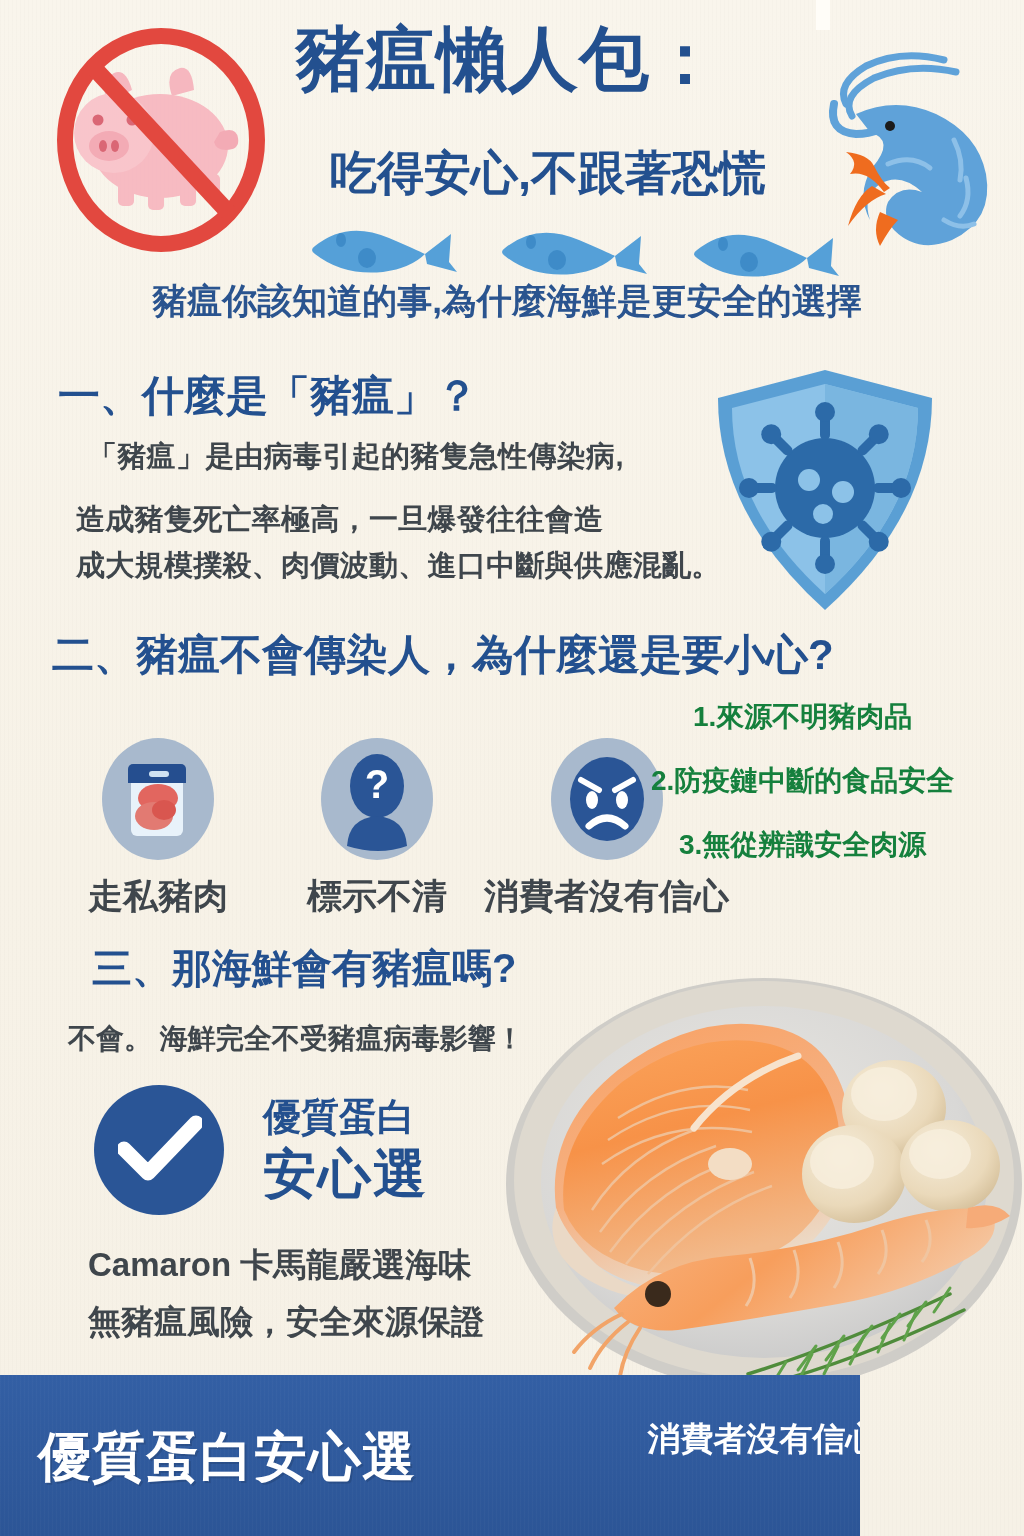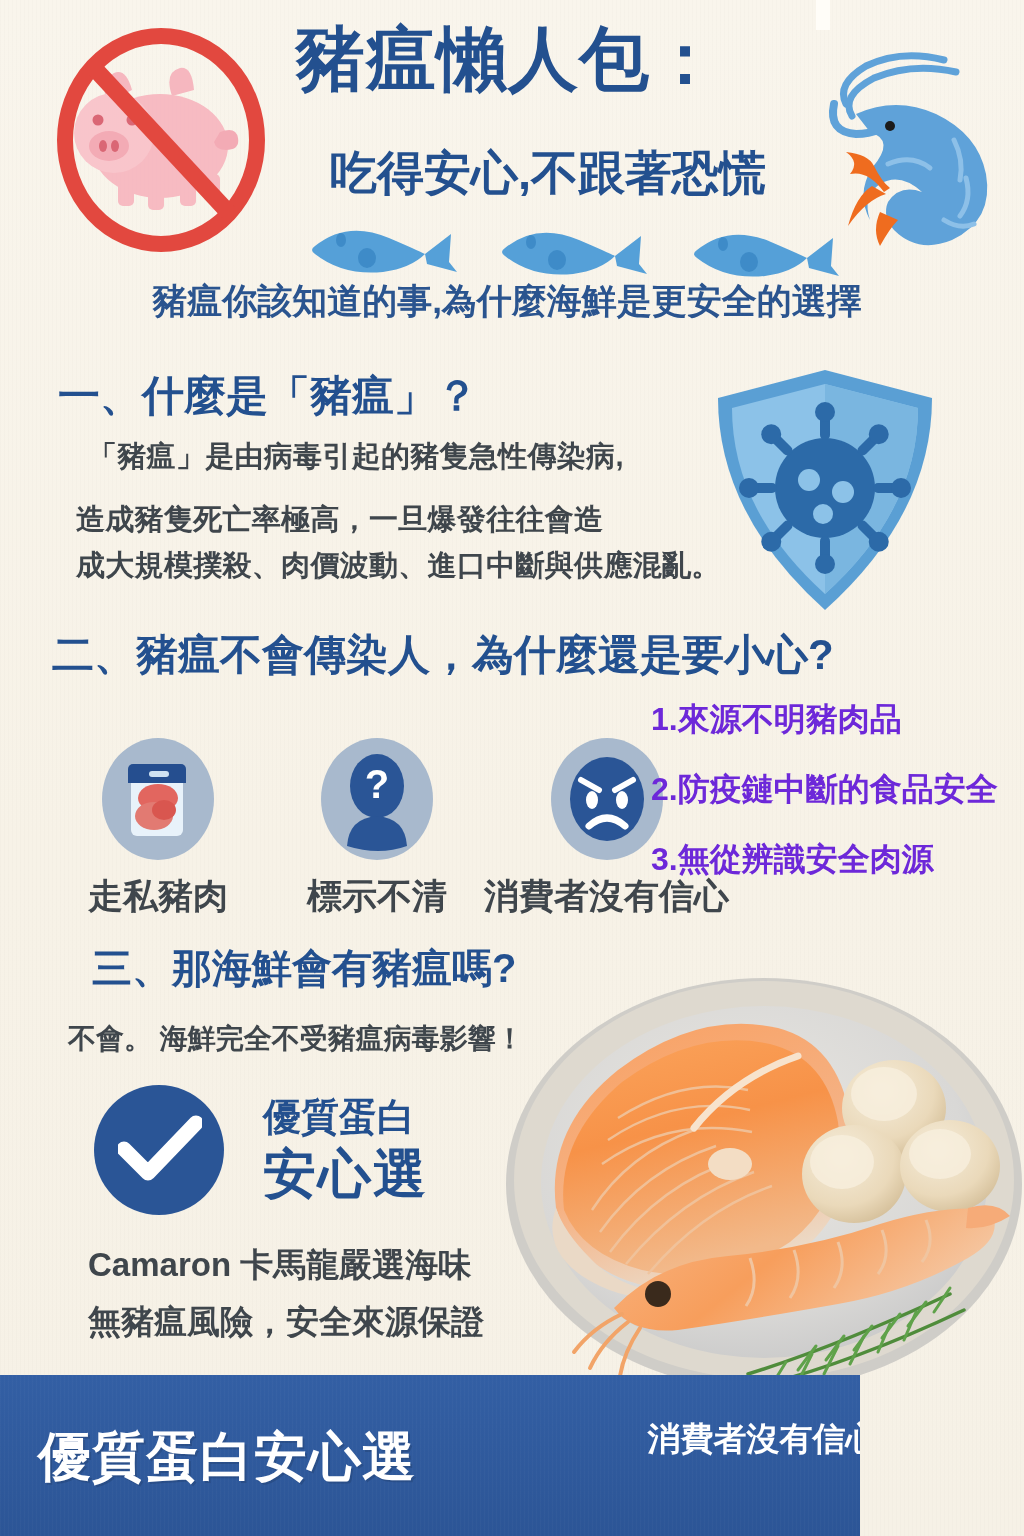--- a/index.html
+++ b/index.html
@@ -66,22 +66,22 @@
   .ic-circ {
     width:112px; height:122px; border-radius:50%;
     background:#a8b9cd; position:relative; margin:0 auto;
   }
   #icw1 { left:88px; } #icw2 { left:307px; } #icw3 { left:484px; }
   .ic-label {
     margin-top:13px; font-size:35px; font-weight:bold; color:#3f464c; white-space:nowrap;
   }
   .numlist { position:absolute; left:651px; top:698px; }
   .numlist li {
-    list-style:none; font-size:32px; font-weight:bold; color:#6d28d9;
-    margin-bottom:26px; white-space:nowrap;
+    list-style:none; font-size:28px; font-weight:bold; color:#15803d;
+    margin-bottom:26px; white-space:nowrap;text-align:center;
   }
 
   
   .s3-answer {
     position:absolute; left:68px; top:1020px; font-size:28px; font-weight:bold;
     color:#3f464c; white-space:nowrap;
   }
   .check-circle {
     position:absolute; left:94px; top:1085px; width:130px; height:130px;
     border-radius:50%; background:#2a5596;

